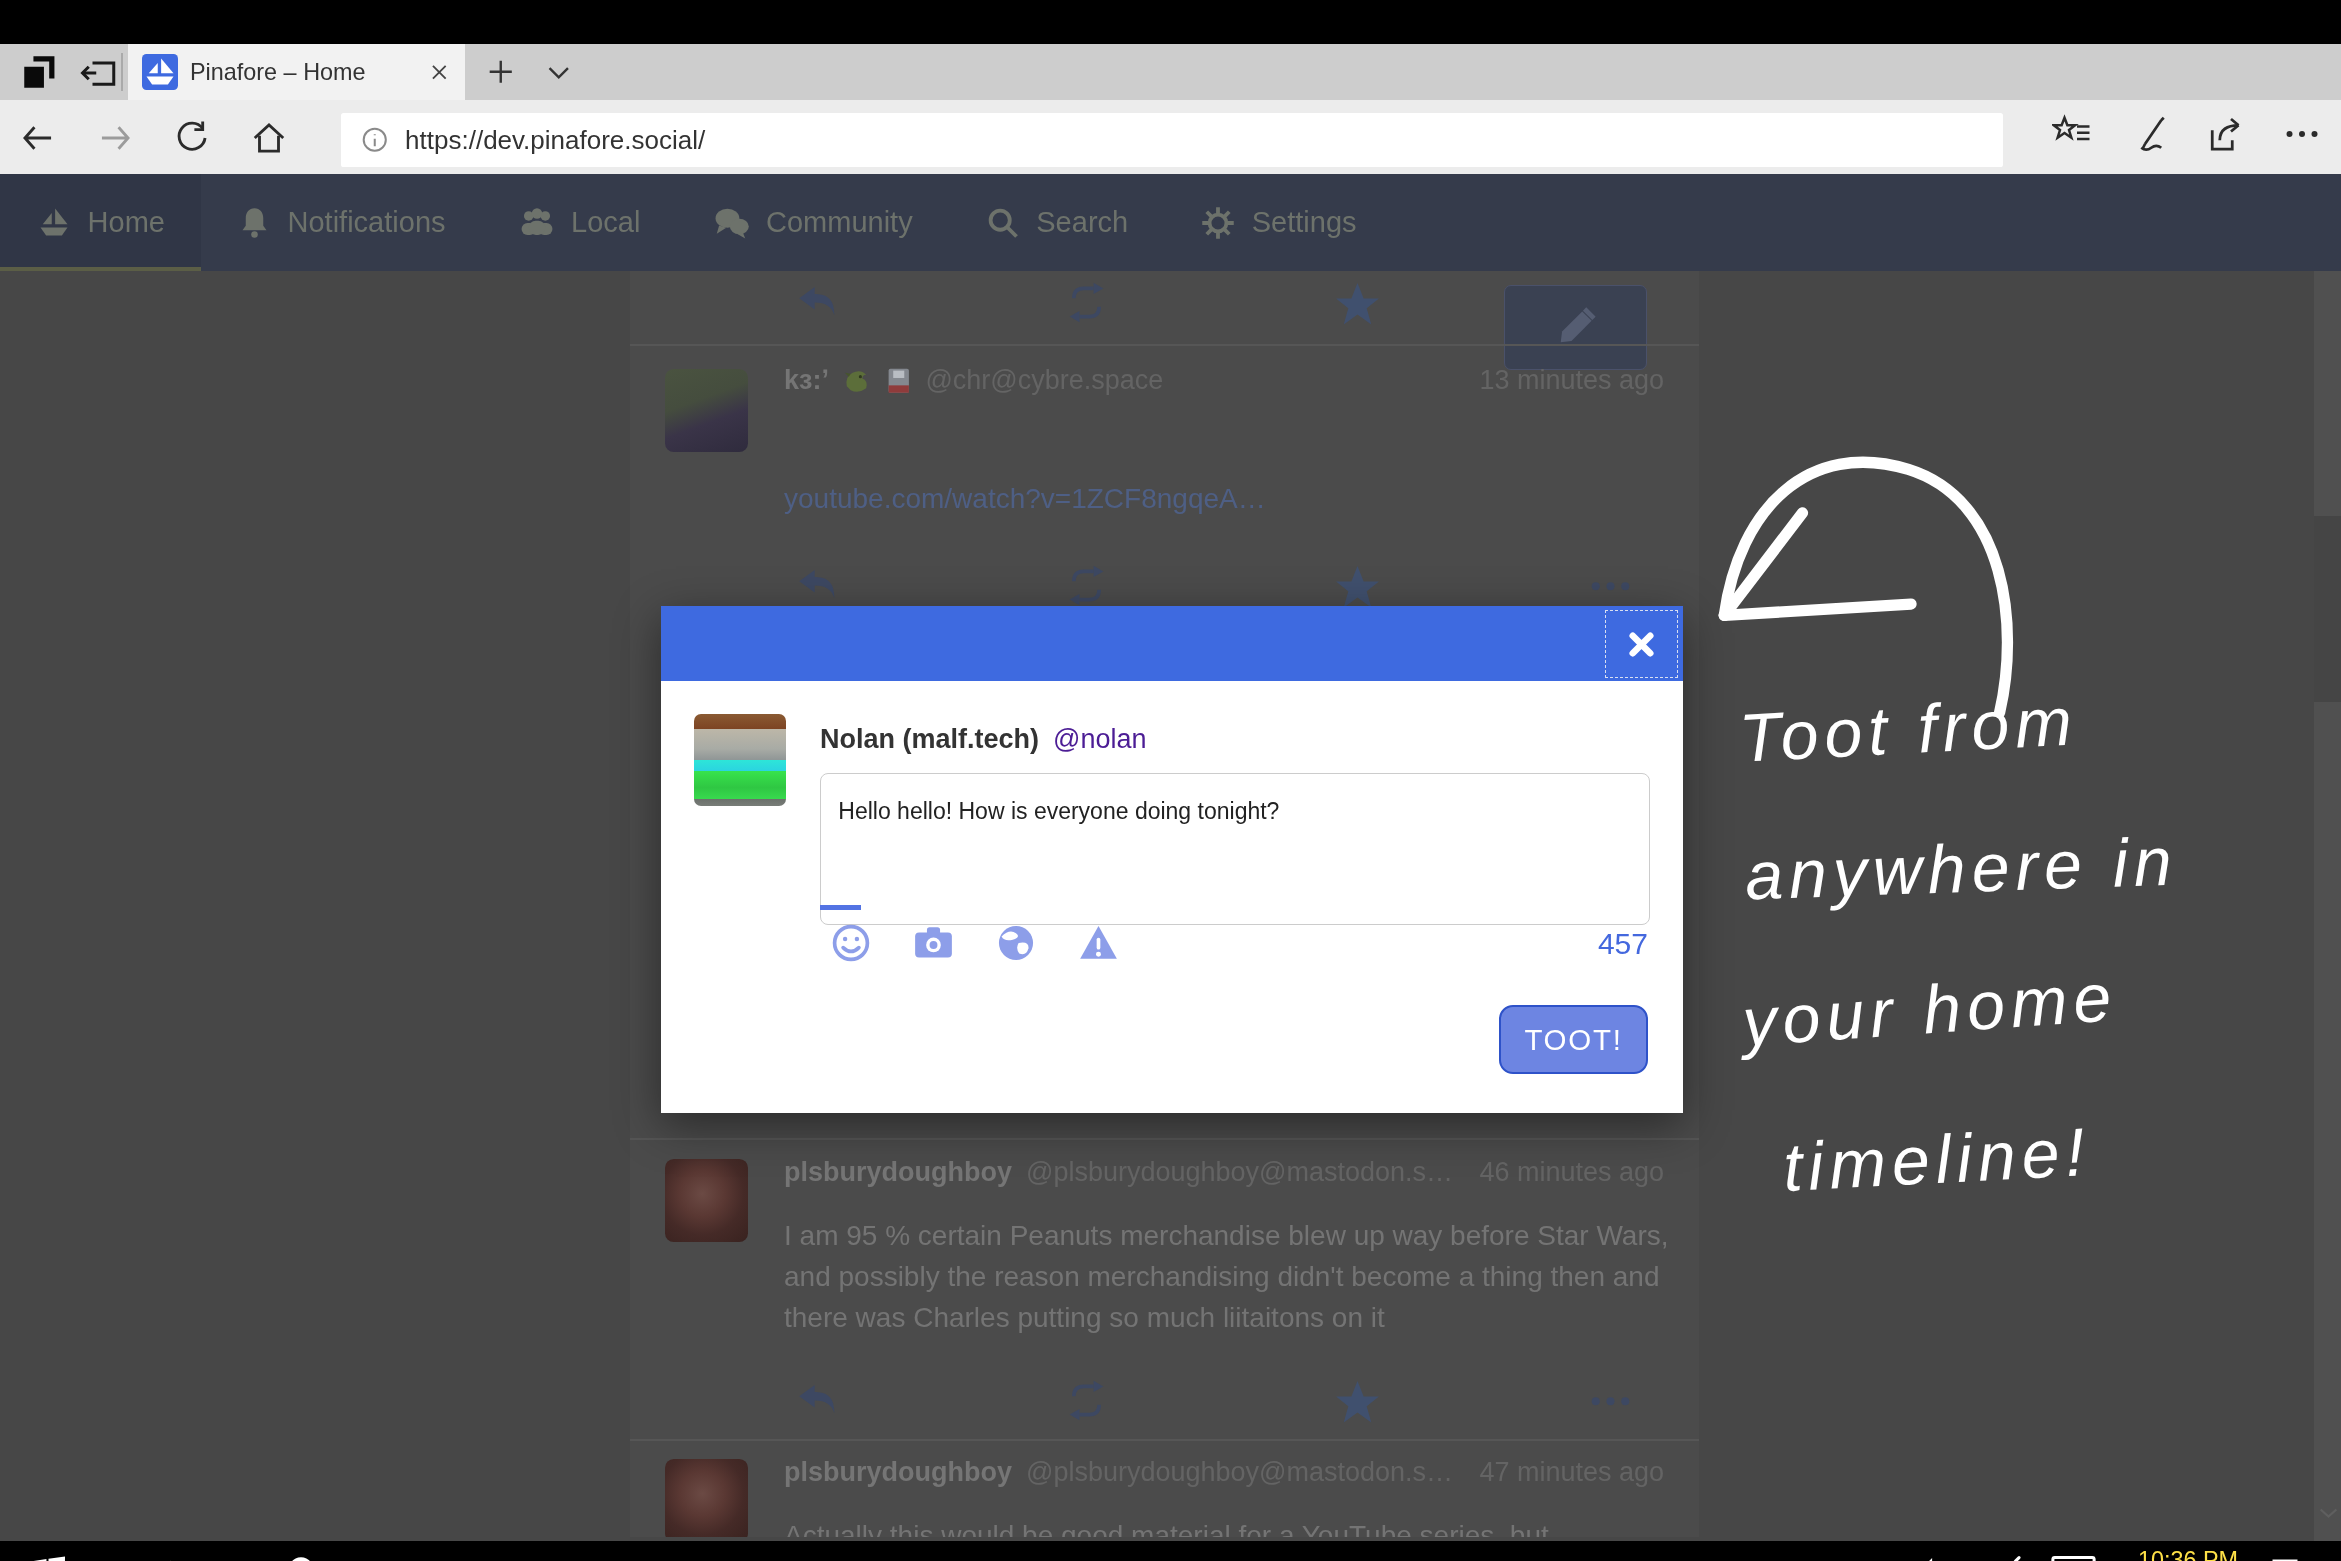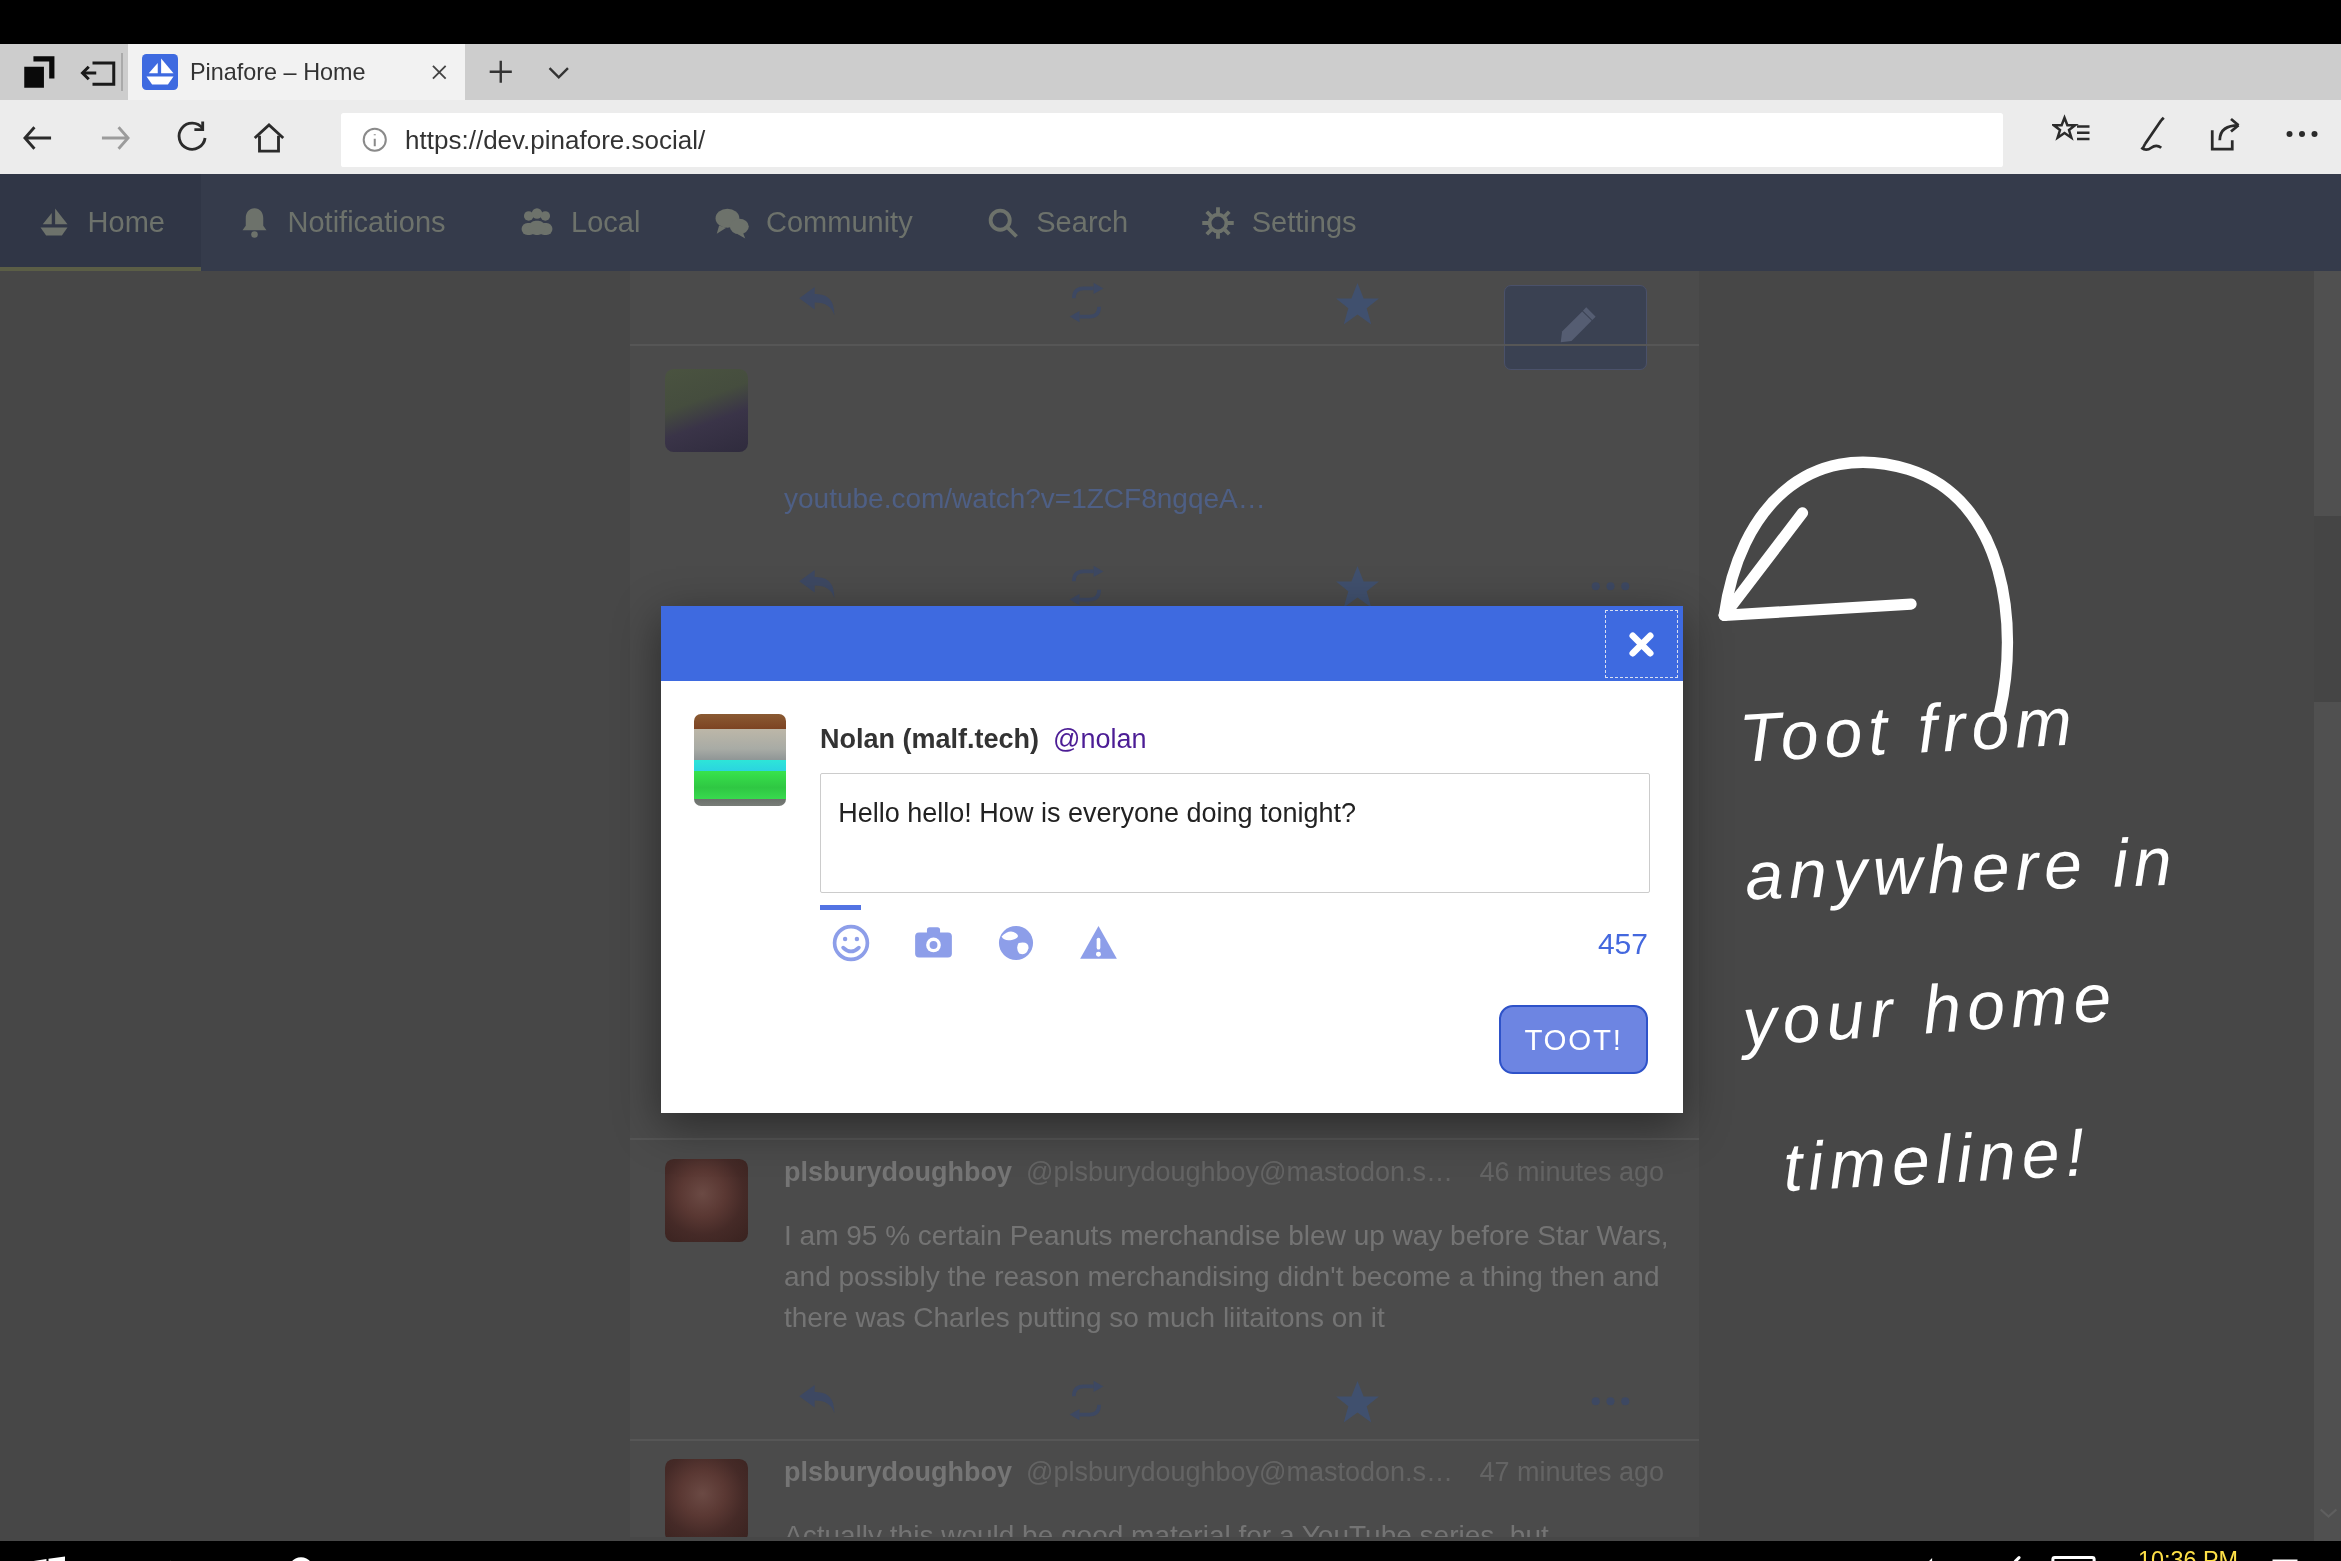--- a/index.html
+++ b/index.html
@@ -35,23 +35,23 @@
   .actrow{position:absolute;left:0;width:1069px;height:61px;}
   .act{position:absolute;top:0;}
   
   .modal{left:661px;top:562px;width:1022px;height:507px;background:#fff;
     box-shadow:0 12px 43px rgba(0,0,0,.45);}
   .modal-head{position:absolute;left:0;top:0;width:1022px;height:75px;background:#3e6ae0;}
   .modal-close{position:absolute;right:5.2px;top:4.3px;width:71px;height:66px;
     border:1.7px dashed #d9dff2;display:flex;align-items:center;justify-content:center;}
   .c-name{font-weight:bold;color:#333;font-size:27px;}
   .c-handle{color:#4c1d95;font-size:27px;text-align:center;}
-  .c-textarea{position:absolute;left:159px;top:167px;width:830px;height:120px;
-    border:1.7px solid #ccc;border-radius:2px;box-sizing:border-box;
-    font-size:27px;color:#222;padding:24px 17.3px;font-family:"Liberation Sans",sans-serif;}
+  .c-textarea{position:absolute;left:159px;top:167px;width:830px;height:152px;
+    border:1.7px solid #ccc;border-radius:8px;box-sizing:border-box;
+    font-size:23px;color:#222;padding:24px 17.3px;font-family:"Liberation Sans",sans-serif;}
   .gauge{position:absolute;left:159px;top:299px;width:41px;height:5.2px;background:#5373e3;}
   .charcount{position:absolute;right:35px;top:321px;color:#4468de;font-size:30px;}
   .tootbtn{position:absolute;right:35px;top:399px;width:149px;height:69px;background:#6d85e2;
     border:2.6px solid #2e52c9;border-radius:14px;color:#fff;font-size:29.5px;letter-spacing:1.7px;
     display:flex;align-items:center;justify-content:center;font-family:"Liberation Sans",sans-serif;}
   
   .hand{position:absolute;color:#fff;font-size:68px;font-style:italic;letter-spacing:6px;white-space:nowrap;}
   
   .taskbar{left:0;top:1497px;width:2342px;height:64px;background:#000;}
   .tb-icon{position:absolute;top:0;height:64px;display:flex;align-items:center;justify-content:center;width:49px;}
@@ -261,20 +261,39 @@
             <path d="M21 4 L28 11 L13 26 L5 27 L6 19 Z"></path>
             <path d="M24 1 L31 8 L28.5 10.5 L21.5 3.5 Z"></path>
           </svg>
       </span>
     </div>
 
     <div class="divider" style="top:73px;"></div>
 
     <div class="abs" style="left:0;top:75px;width:1069px;height:382px;">
       <div class="abs avatar" style="left:35px;top:22.6px;width:83px;height:83px;background:linear-gradient(160deg,#4a5340 0%,#454d3e 38%,#3a3448 62%,#2f2b3d 100%);"></div>
+      <div class="abs" style="left:154px;top:19px;width:880px;display:flex;align-items:center;gap:12px;">
+        <span class="post-name">kɜ:ʼ</span>
+        <span>
+          <svg width="31" height="31" viewBox="0 0 32 32" fill="#5c6e3a">
+              <path d="M6 22 Q4 12 12 8 Q20 4 26 10 Q22 10 22 14 Q28 16 26 24 Q18 30 10 26 Z"></path>
+              <circle cx="20" cy="12" r="1.6" fill="#2f3a1e"></circle>
+              <path d="M8 12 L4 8 L10 9 Z" fill="#46552c"></path>
+            </svg>
+        </span>
+        <span>
+          <svg width="29.5" height="29.5" viewBox="0 0 32 32">
+              <rect x="5" y="3" width="22" height="26" rx="2" fill="#84888f"></rect>
+              <rect x="10" y="5" width="12" height="8" fill="#b9bdc3"></rect>
+              <rect x="5" y="21" width="22" height="8" fill="#8f3b3b"></rect>
+            </svg>
+        </span>
+        <span class="post-handle">@chr@cybre.space</span>
+        <span class="post-time">13 minutes ago</span>
+      </div>
       <div class="abs post-link" style="left:154px;top:137px;width:880px;">youtube.com/watch?v=1ZCF8ngqeA…</div>
       <div class="actrow" style="top:217px;">
         <span class="act" style="left:165px;">
           <svg width="45" height="45" viewBox="0 0 32 32" fill="#3d4862">
               <path d="M14 5 L3 13 L14 21 V16 C22 16 26 19 28 25 C28 12 21 10 14 10 Z"></path>
             </svg>
         </span>
         <span class="act" style="left:434px;">
           <svg width="45" height="45" viewBox="0 0 32 32" fill="#3d4862" stroke="#3d4862" stroke-width="2.6">
               <path d="M7 13 Q7 6 14 6 H21" fill="none"></path>

